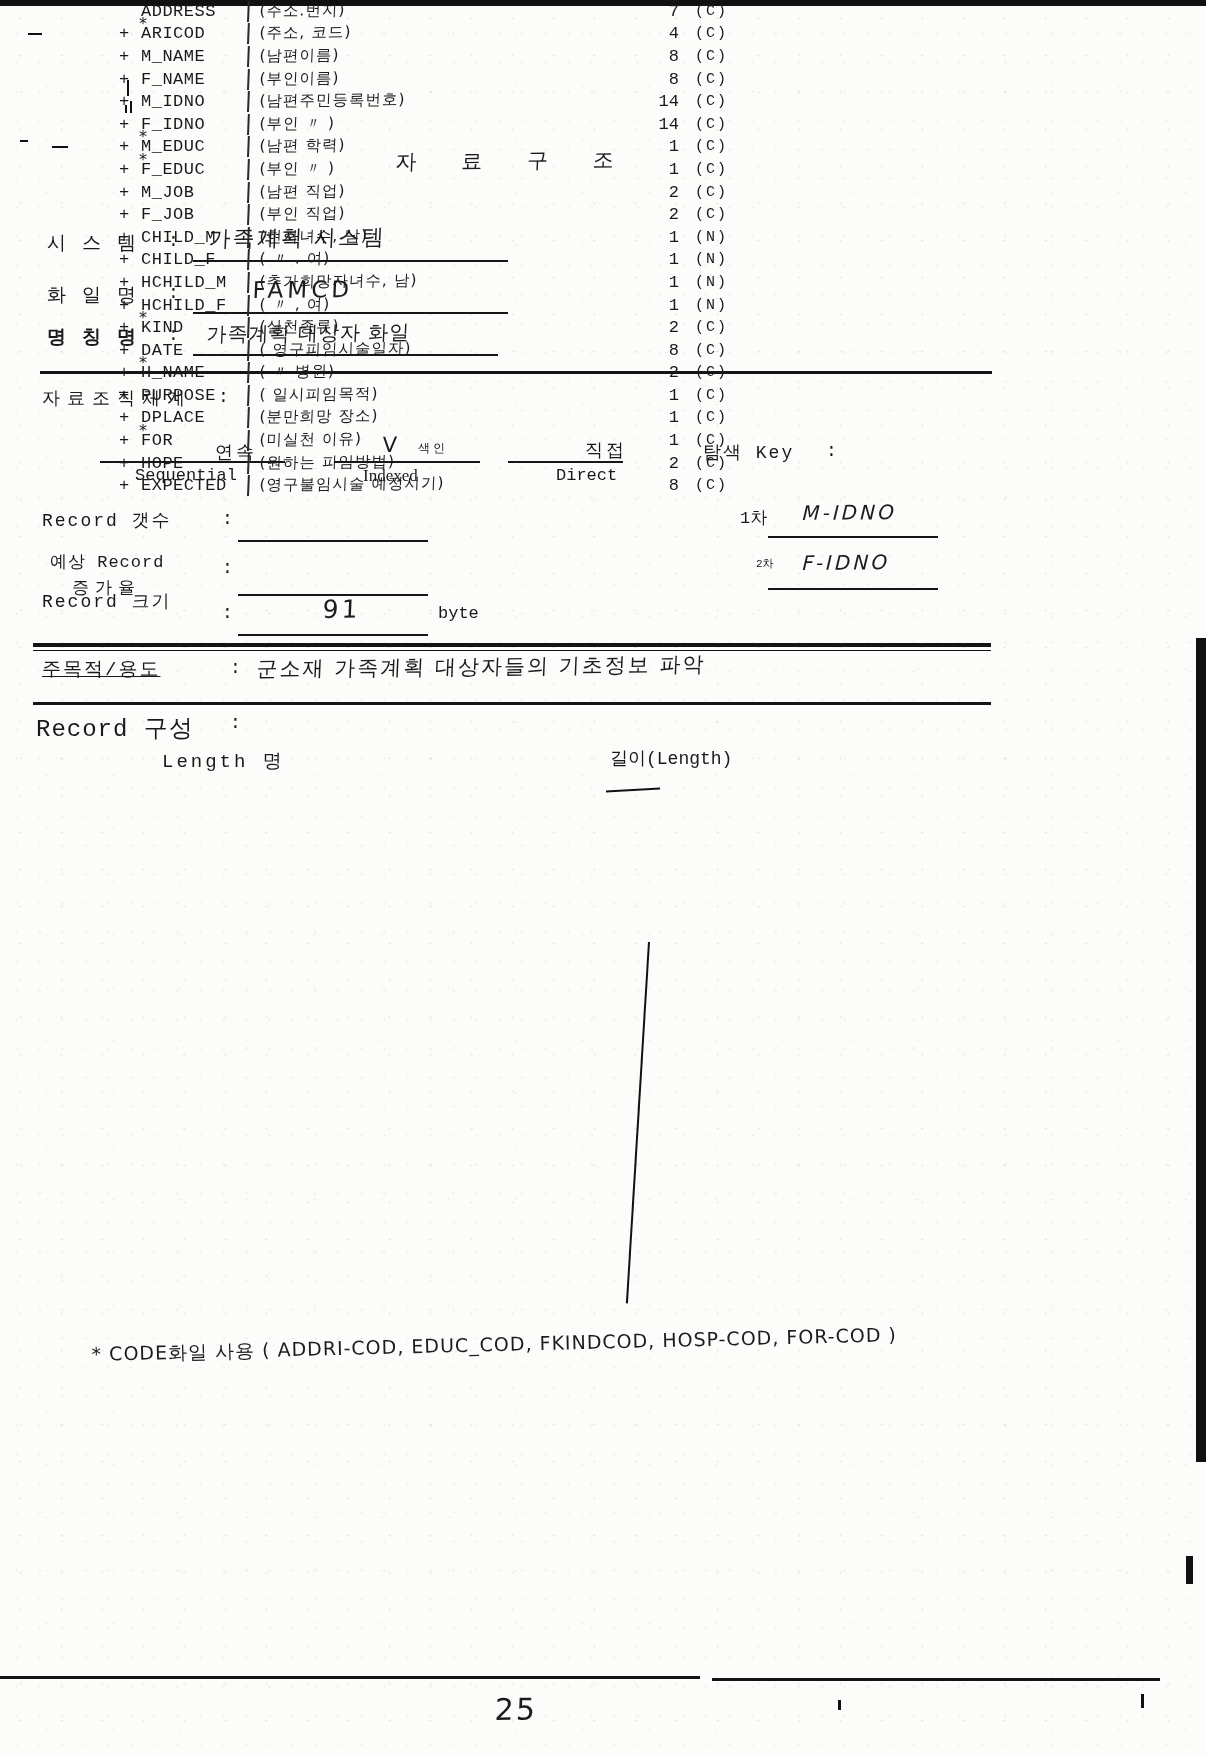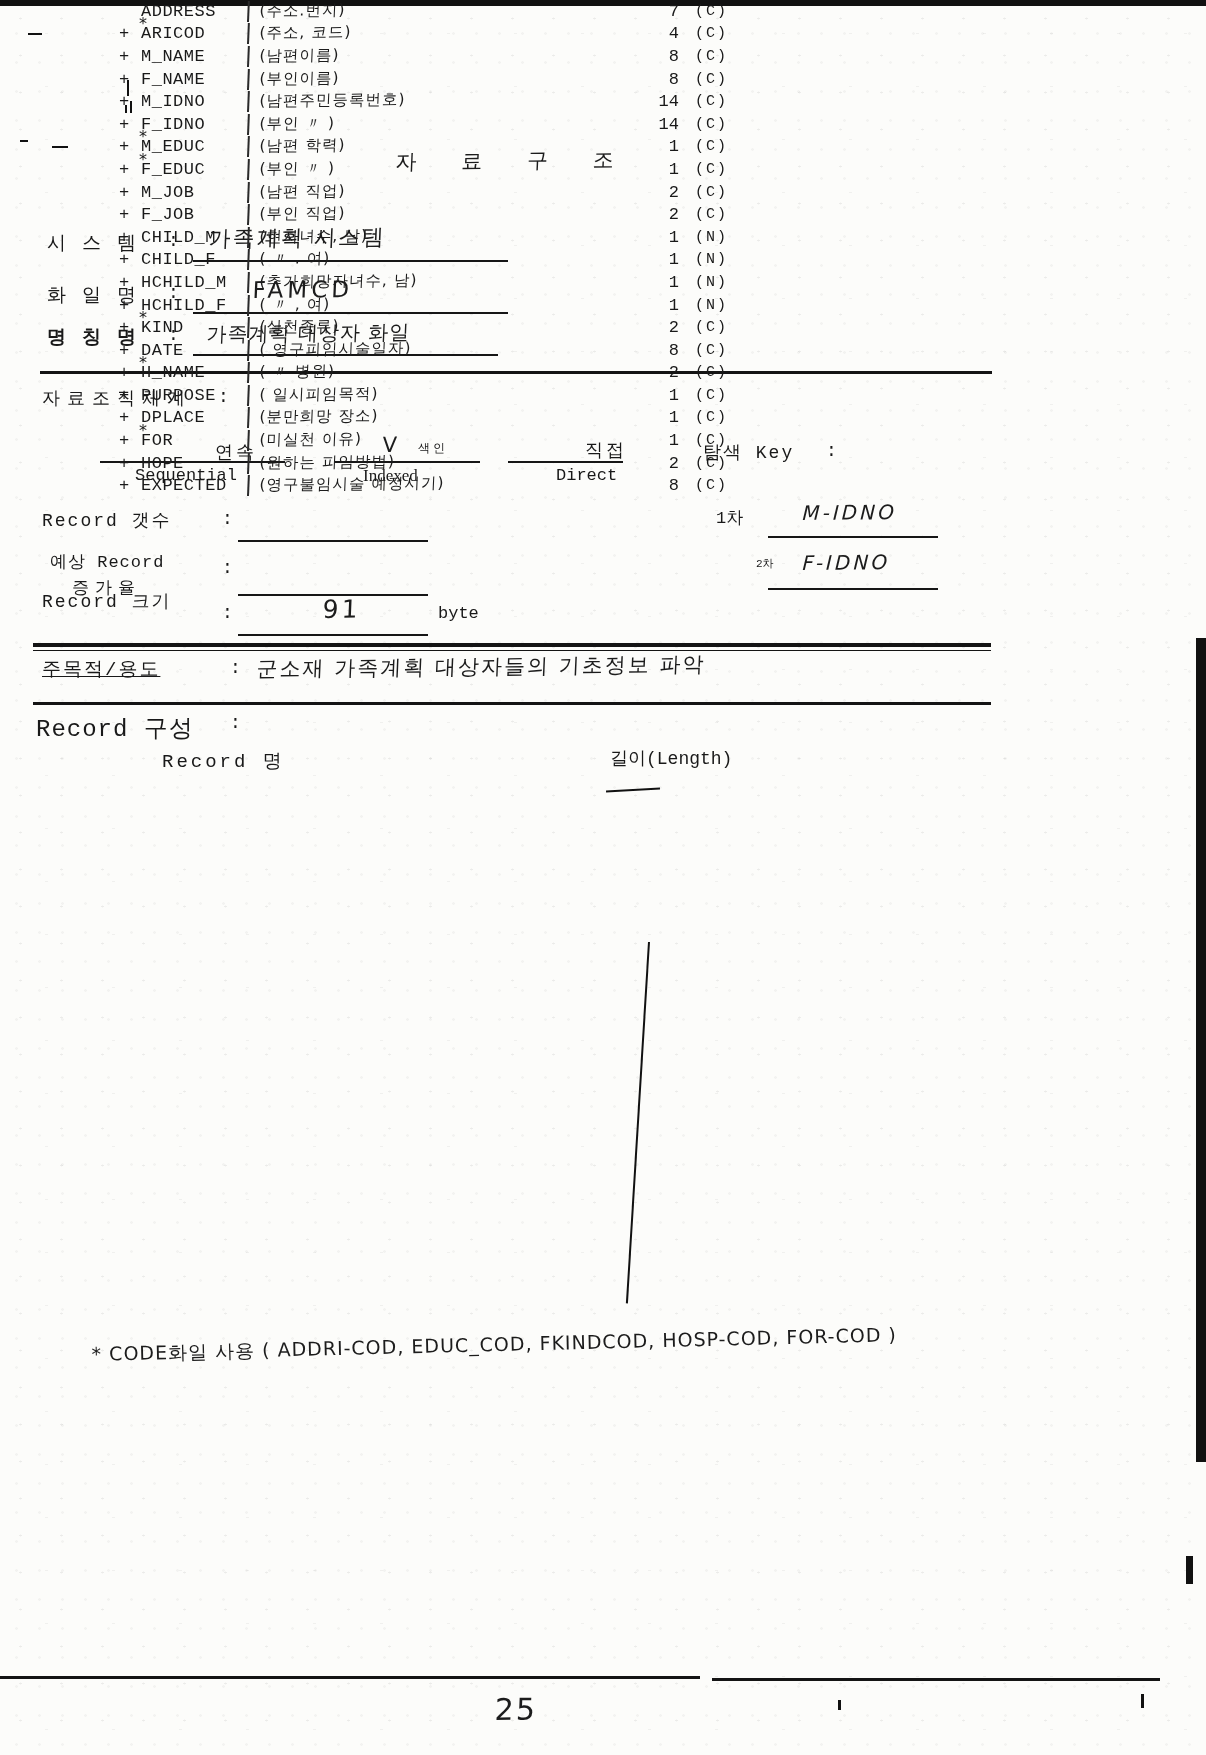--- a/index.html
+++ b/index.html
@@ -87,21 +87,21 @@
   <div class="abs typed" style="left:585px;top:438px;font-size:18px;letter-spacing:3px;">직접</div>
   <div class="abs typed" style="left:556px;top:466px;font-size:17px;">Direct</div>
 
   <div class="abs typed" style="left:703px;top:440px;font-size:18px;letter-spacing:2px;">탐색 Key</div>
   <div class="abs typed" style="left:826px;top:441px;font-size:18px;">:</div>
 
   <div class="abs typed" style="left:42px;top:508px;font-size:18px;letter-spacing:2px;">Record 갯수</div>
   <div class="abs typed" style="left:222px;top:509px;font-size:18px;">:</div>
   <div class="abs uline" style="left:238px;top:540px;width:190px;"></div>
 
-  <div class="abs typed" style="left:716px;top:506px;font-size:17px;">1차</div>
+  <div class="abs typed" style="left:740px;top:506px;font-size:17px;">1차</div>
   <div class="abs hand" style="left:802px;top:501px;font-size:20px;letter-spacing:3px;font-style:italic;">M-IDNO</div>
   <div class="abs uline" style="left:768px;top:536px;width:170px;"></div>
 
   <div class="abs typed" style="left:50px;top:550px;font-size:17px;letter-spacing:1px;">예상 Record</div>
   <div class="abs typed" style="left:72px;top:576px;font-size:17px;letter-spacing:6px;">증가율</div>
   <div class="abs typed" style="left:222px;top:558px;font-size:18px;">:</div>
   <div class="abs uline" style="left:238px;top:594px;width:190px;"></div>
 
   <div class="abs typed" style="left:756px;top:556px;font-size:11px;">2차</div>
   <div class="abs hand" style="left:802px;top:551px;font-size:20px;letter-spacing:3px;font-style:italic;">F-IDNO</div>
@@ -118,21 +118,21 @@
 
   <div class="abs typed" style="left:42px;top:656px;font-size:19px;letter-spacing:2px;text-decoration:underline;">주목적/용도</div>
   <div class="abs typed" style="left:230px;top:658px;font-size:18px;">:</div>
   <div class="abs hand" style="left:256px;top:655px;font-size:21px;letter-spacing:2px;">군소재  가족계획  대상자들의  기초정보 파악</div>
 
   <div class="abs rule" style="left:33px;top:702px;width:958px;height:3px;"></div>
 
   <div class="abs typed" style="left:36px;top:712px;font-size:24px;letter-spacing:1px;">Record 구성</div>
   <div class="abs typed" style="left:230px;top:713px;font-size:18px;">:</div>
 
-  <div class="abs typed" style="left:162px;top:748px;font-size:19px;letter-spacing:3px;">Record 명</div>
+  <div class="abs typed" style="left:162px;top:748px;font-size:19px;letter-spacing:3px;">Length 명</div>
   <div class="abs typed" style="left:610px;top:746px;font-size:18px;">길이(Length)</div>
   <div class="abs art" style="left:606px;top:789px;width:54px;height:2px;transform:rotate(-3deg);"></div>
 
   <div id="field-table-body">
   <div class="field-row">
     <span class="cell marker typed"></span>
     <span class="cell name typed">
       <span class="star"></span><span>ADDRESS</span>
     </span>
     <span class="cell desc hand">(주소.번지)</span>

